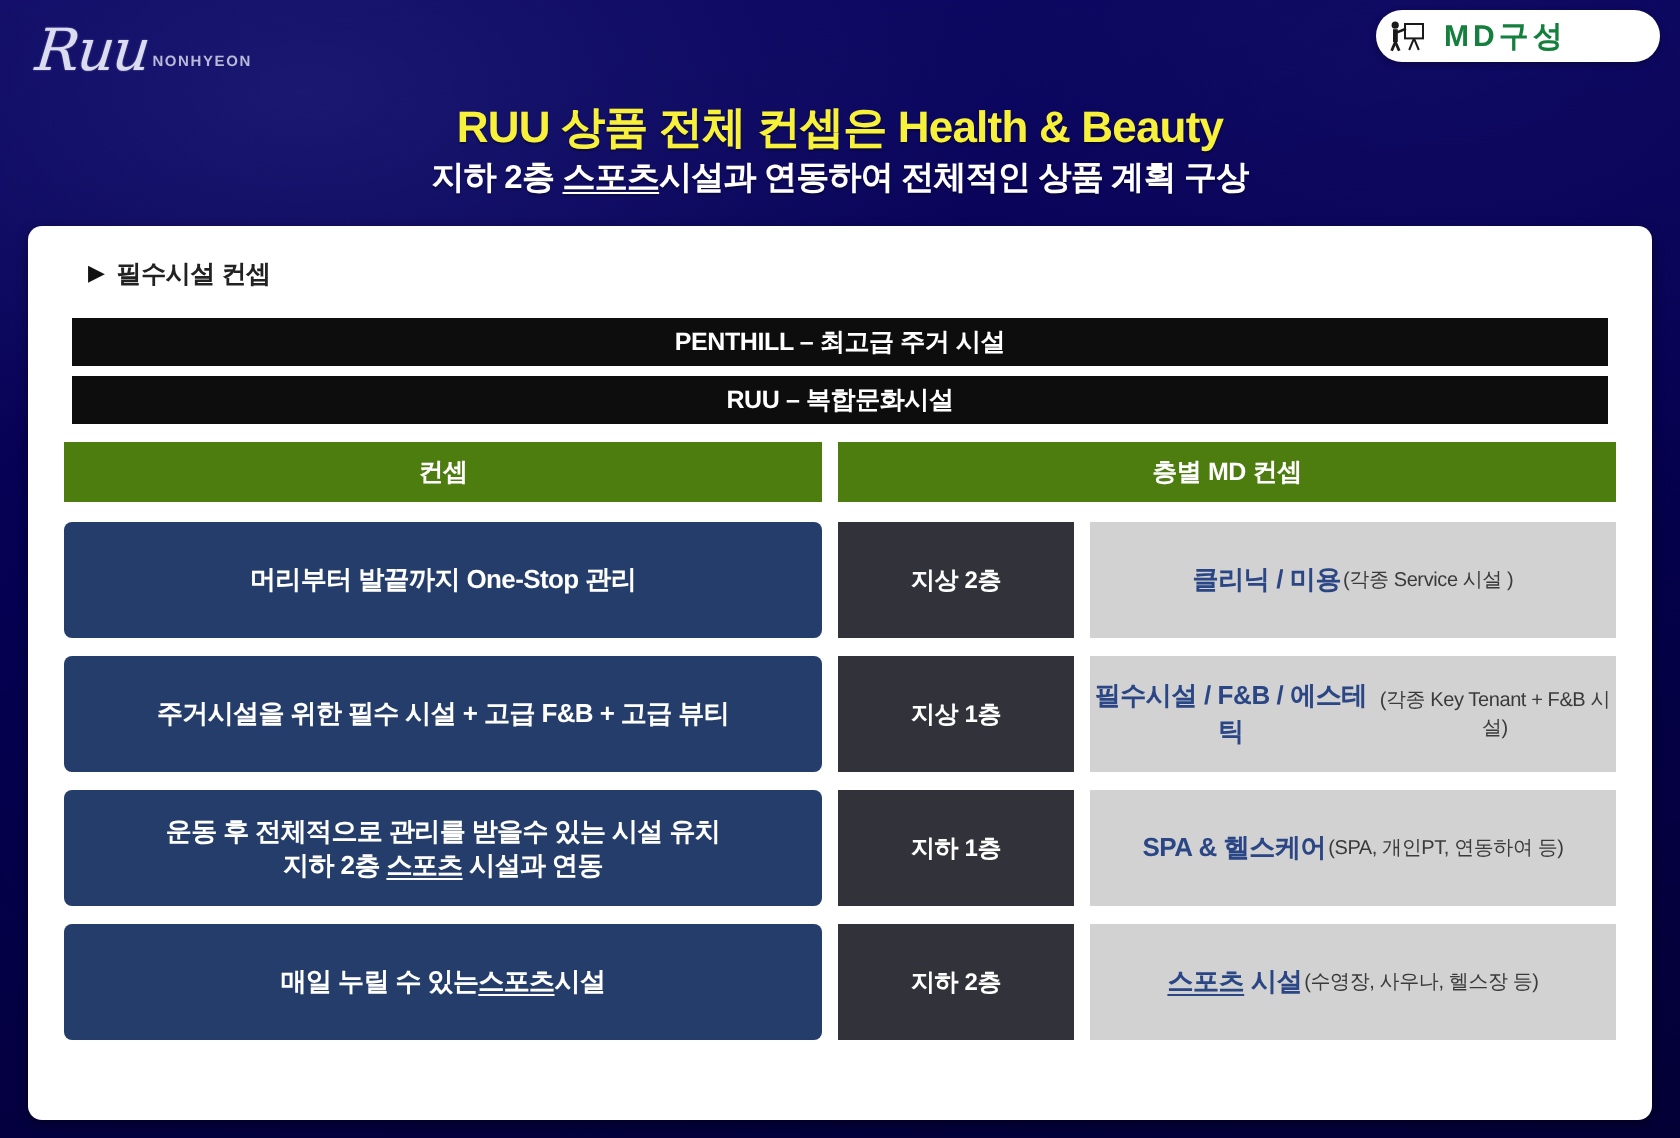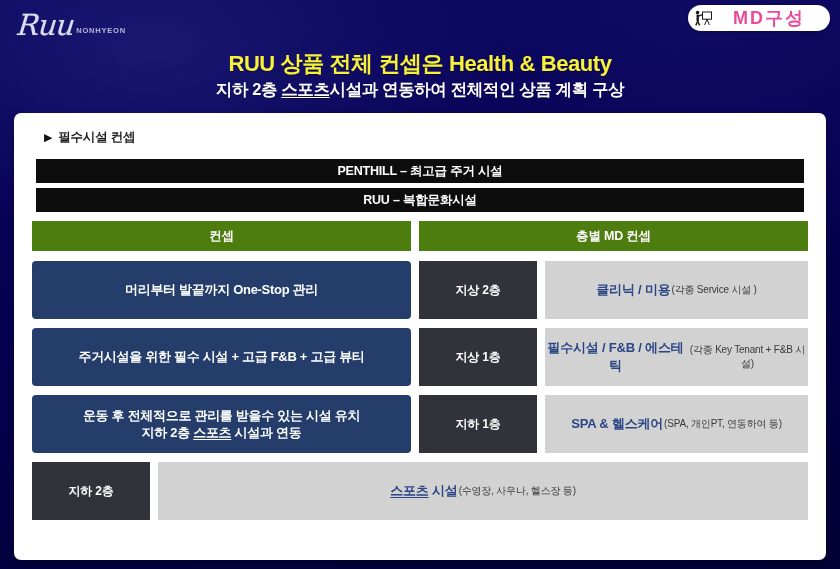--- a/index.html
+++ b/index.html
@@ -74,24 +74,23 @@
   .md-badge-icon {
     width: 22px;
     height: 22px;
     flex: 0 0 22px;
     display: flex;
     align-items: center;
     justify-content: center;
   }
   .md-badge-label {
     flex: 1;
-    text-align: center;
-    font-size: 18px;
-    font-weight: bold;
-    color: #ec4899;
+    font-size: 15px;
+    font-weight: bold;
+    color: #15803d;
     letter-spacing: 2px;
     white-space: nowrap;
   }
 
   
   .title-wrap {
     position: absolute;
     left: 0;
     right: 0;
     top: 51px;
@@ -319,20 +318,25 @@
         </div>
       </div>
       <div class="floor-cell">지하 1층</div>
       <div class="md-cell">
         <div class="md-title">SPA &amp; 헬스케어</div>
         <div class="md-note">(SPA, 개인PT, 연동하여 등)</div>
       </div>
     </div>
 
     <div class="row">
+      <div class="concept-cell">
+          <span>매일 누릴 수 있는 </span>
+          <span class="u">스포츠</span>
+          <span> 시설</span>
+        </div>
       <div class="floor-cell">지하 2층</div>
       <div class="md-cell">
         <div class="md-title"><span class="u">스포츠</span><span> 시설</span></div>
         <div class="md-note">(수영장, 사우나, 헬스장 등)</div>
       </div>
     </div>
 
   </div>
 </div>
 

